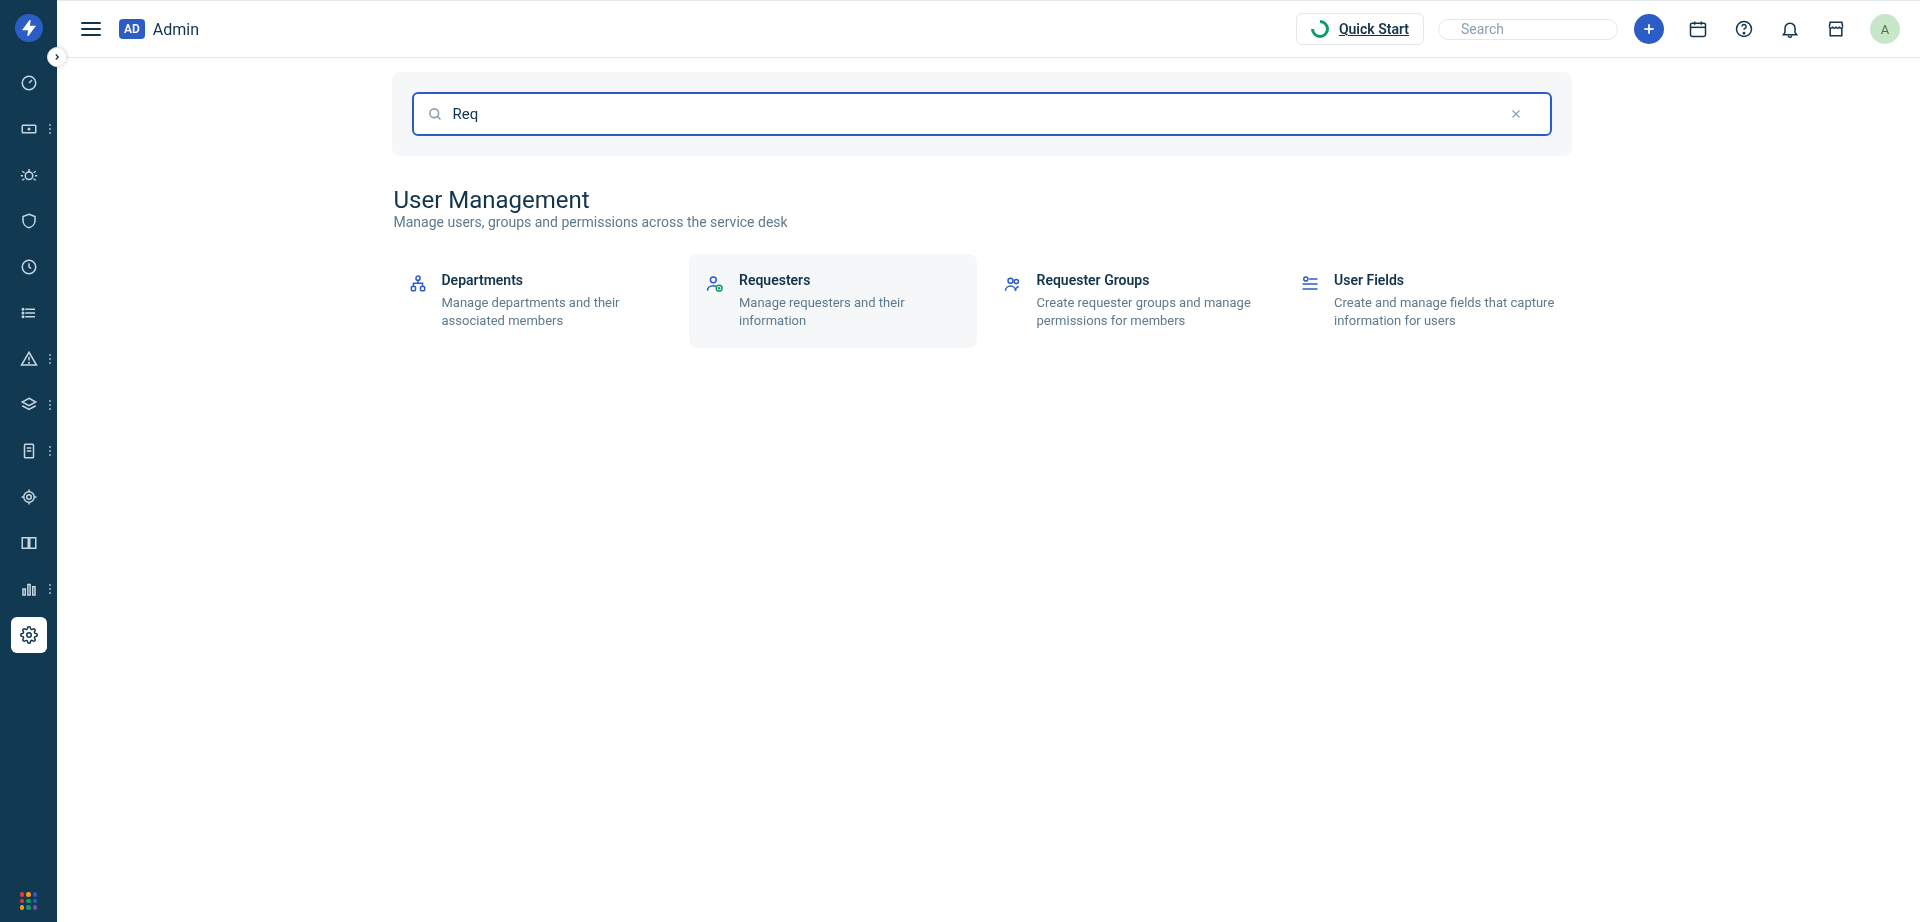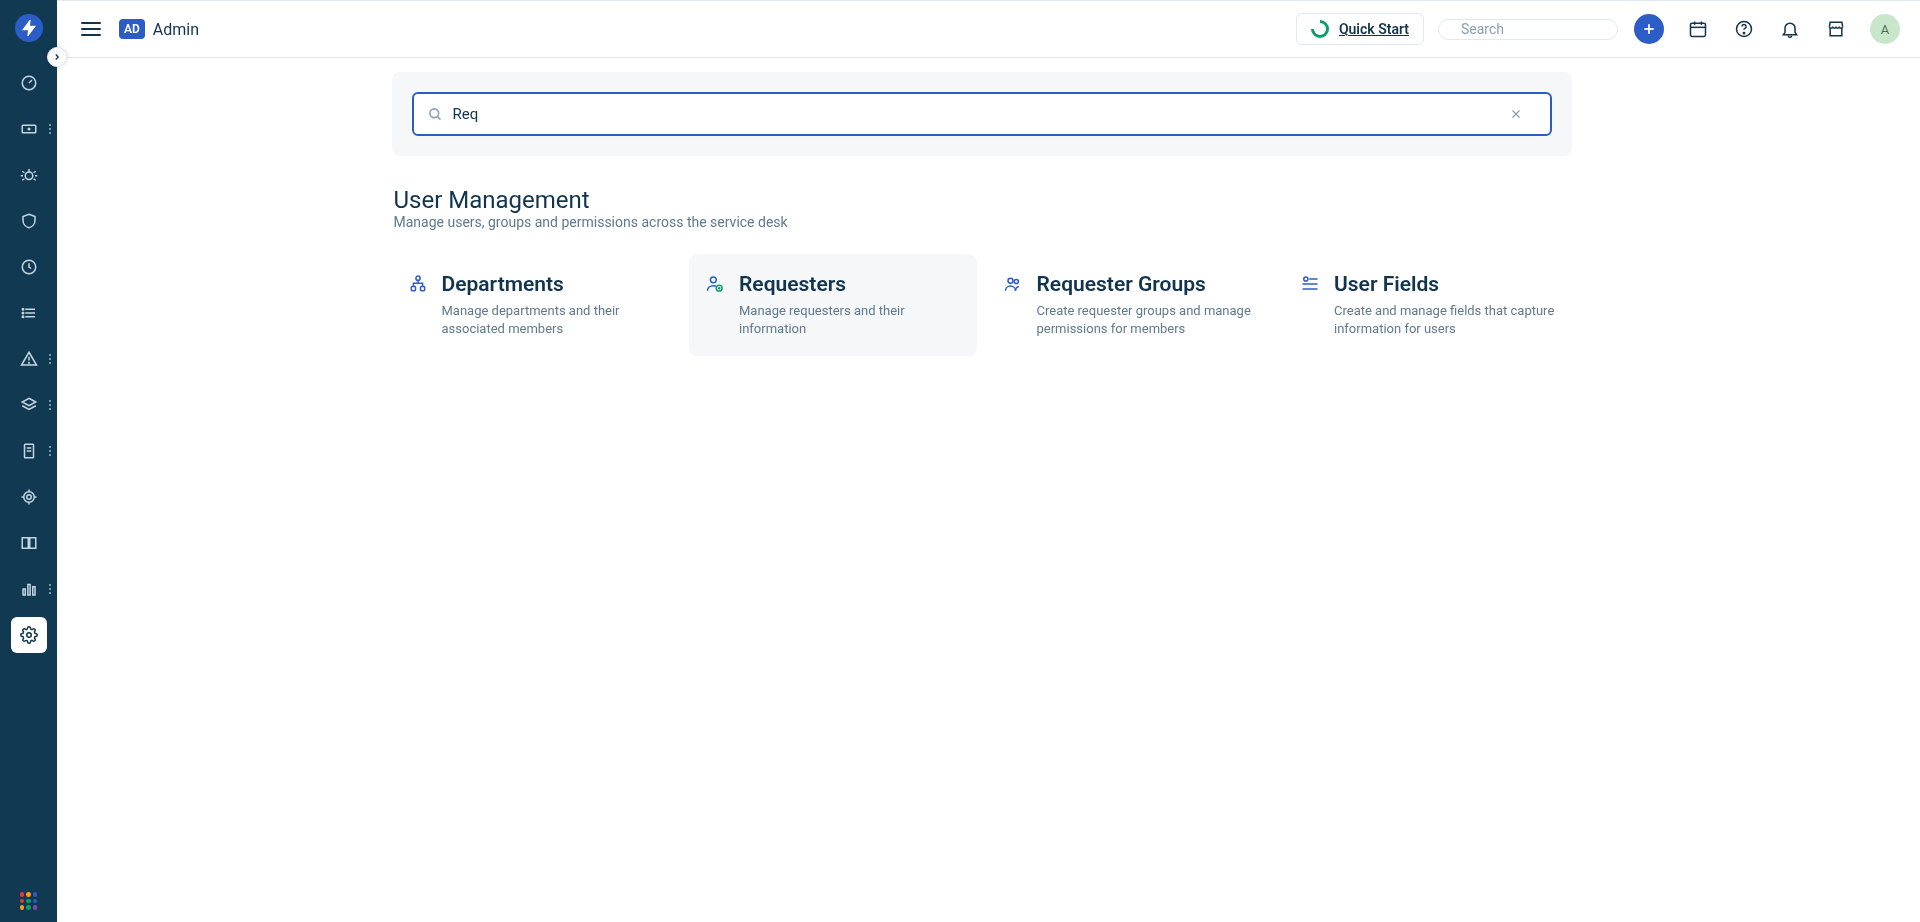--- a/index.html
+++ b/index.html
@@ -311,21 +311,21 @@
   background: #f5f7f9;
 }
 .card-icon {
   width: 20px;
   height: 20px;
   flex-shrink: 0;
   color: #2c5cc5;
   margin-top: 2px;
 }
 .card-title {
-  font-size: 21px;
+  font-size: 14px;
   font-weight: 600;
   color: #12344d;
   margin-bottom: 6px;
 }
 .card-desc {
   font-size: 13px;
   color: #5f7a8d;
   line-height: 1.4;
 }
 svg { display: block; }

